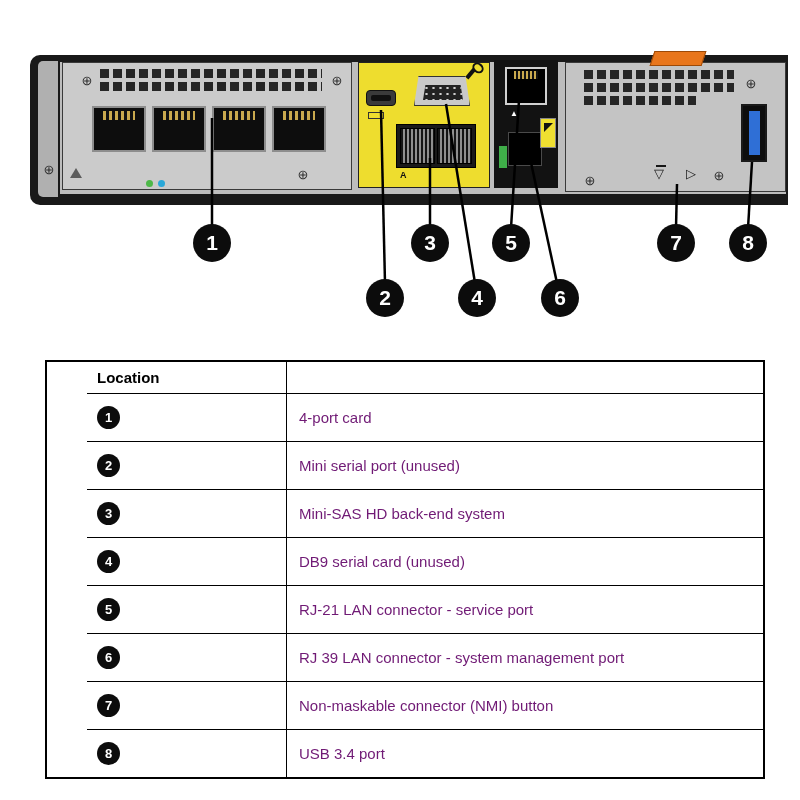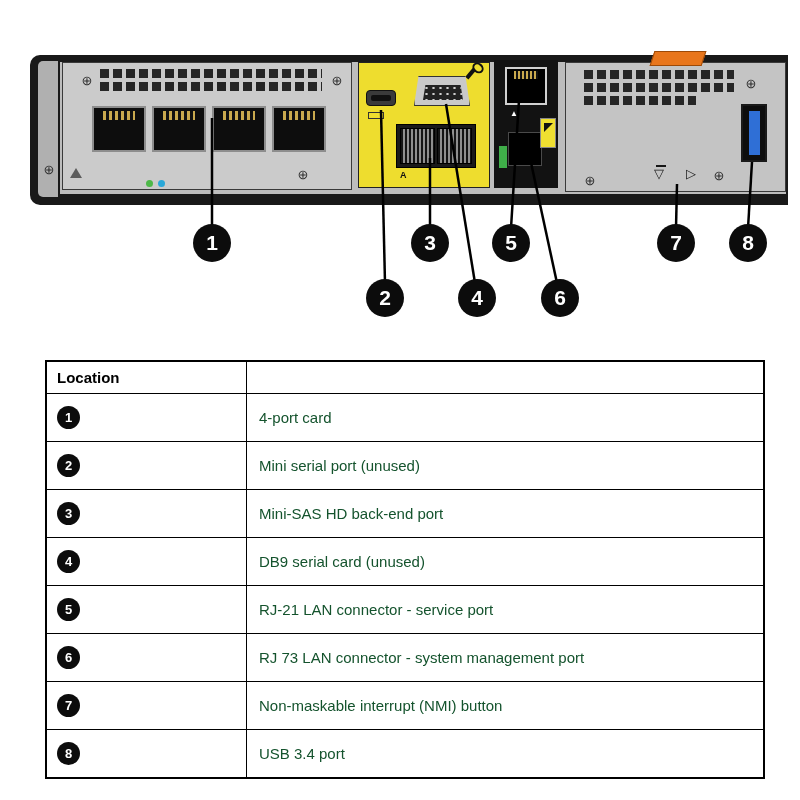--- a/index.html
+++ b/index.html
@@ -68,24 +68,24 @@
   .glyph { font-size:13px; line-height:14px; color:#161616; }
   .nmi-bar { left:656px; top:165px; width:10px; height:2px; background:#161616; }
 
   
   .lines { left:0; top:0; pointer-events:none; z-index:3; }
   .callout { width:38px; height:38px; border-radius:50%; background:#0c0c0c; color:#fff;
              font-size:21px; font-weight:bold; display:flex; align-items:center; justify-content:center; z-index:5; }
 
   
   .tbl { position:absolute; left:45px; top:360px; width:720px; border:2px solid #000; background:#fff; }
-  .trow { display:flex; align-items:stretch; border-top:1px solid #000; height:48px; }
+  .trow { display:flex; align-items:stretch; border-top:1px solid #000; height:48px;margin-left:40px; }
   .trow.thead { border-top:none; height:31px; }
   .tcell-loc { flex:0 0 200px; border-right:1px solid #000; display:flex; align-items:center; padding-left:10px; }
-  .tcell-desc { flex:1; display:flex; align-items:center; padding-left:12px; font-size:15px; color:#14532d; }
+  .tcell-desc { flex:1; display:flex; align-items:center; padding-left:12px; font-size:15px; color:#701a75; }
   .thead .tcell-loc, .thead .tcell-desc { font-weight:bold; font-size:15px; color:#000; }
   .badge { width:23px; height:23px; border-radius:50%; background:#0c0c0c; color:#fff; font-size:13px;
            font-weight:bold; display:flex; align-items:center; justify-content:center; }
 </style>
 </head>
 <body>
 
 <div class="page">
 
   <div class="figure">
@@ -183,45 +183,45 @@
     <div class="trow">
       <div class="tcell-loc">
           <span class="badge">2</span>
         </div>
       <div class="tcell-desc">Mini serial port (unused)</div>
     </div>
     <div class="trow">
       <div class="tcell-loc">
           <span class="badge">3</span>
         </div>
-      <div class="tcell-desc">Mini-SAS HD back-end port</div>
+      <div class="tcell-desc">Mini-SAS HD back-end system</div>
     </div>
     <div class="trow">
       <div class="tcell-loc">
           <span class="badge">4</span>
         </div>
       <div class="tcell-desc">DB9 serial card (unused)</div>
     </div>
     <div class="trow">
       <div class="tcell-loc">
           <span class="badge">5</span>
         </div>
       <div class="tcell-desc">RJ-21 LAN connector - service port</div>
     </div>
     <div class="trow">
       <div class="tcell-loc">
           <span class="badge">6</span>
         </div>
-      <div class="tcell-desc">RJ 73 LAN connector - system management port</div>
+      <div class="tcell-desc">RJ 39 LAN connector - system management port</div>
     </div>
     <div class="trow">
       <div class="tcell-loc">
           <span class="badge">7</span>
         </div>
-      <div class="tcell-desc">Non-maskable interrupt (NMI) button</div>
+      <div class="tcell-desc">Non-maskable connector (NMI) button</div>
     </div>
     <div class="trow">
       <div class="tcell-loc">
           <span class="badge">8</span>
         </div>
       <div class="tcell-desc">USB 3.4 port</div>
     </div>
   </div>
 
 </div>

